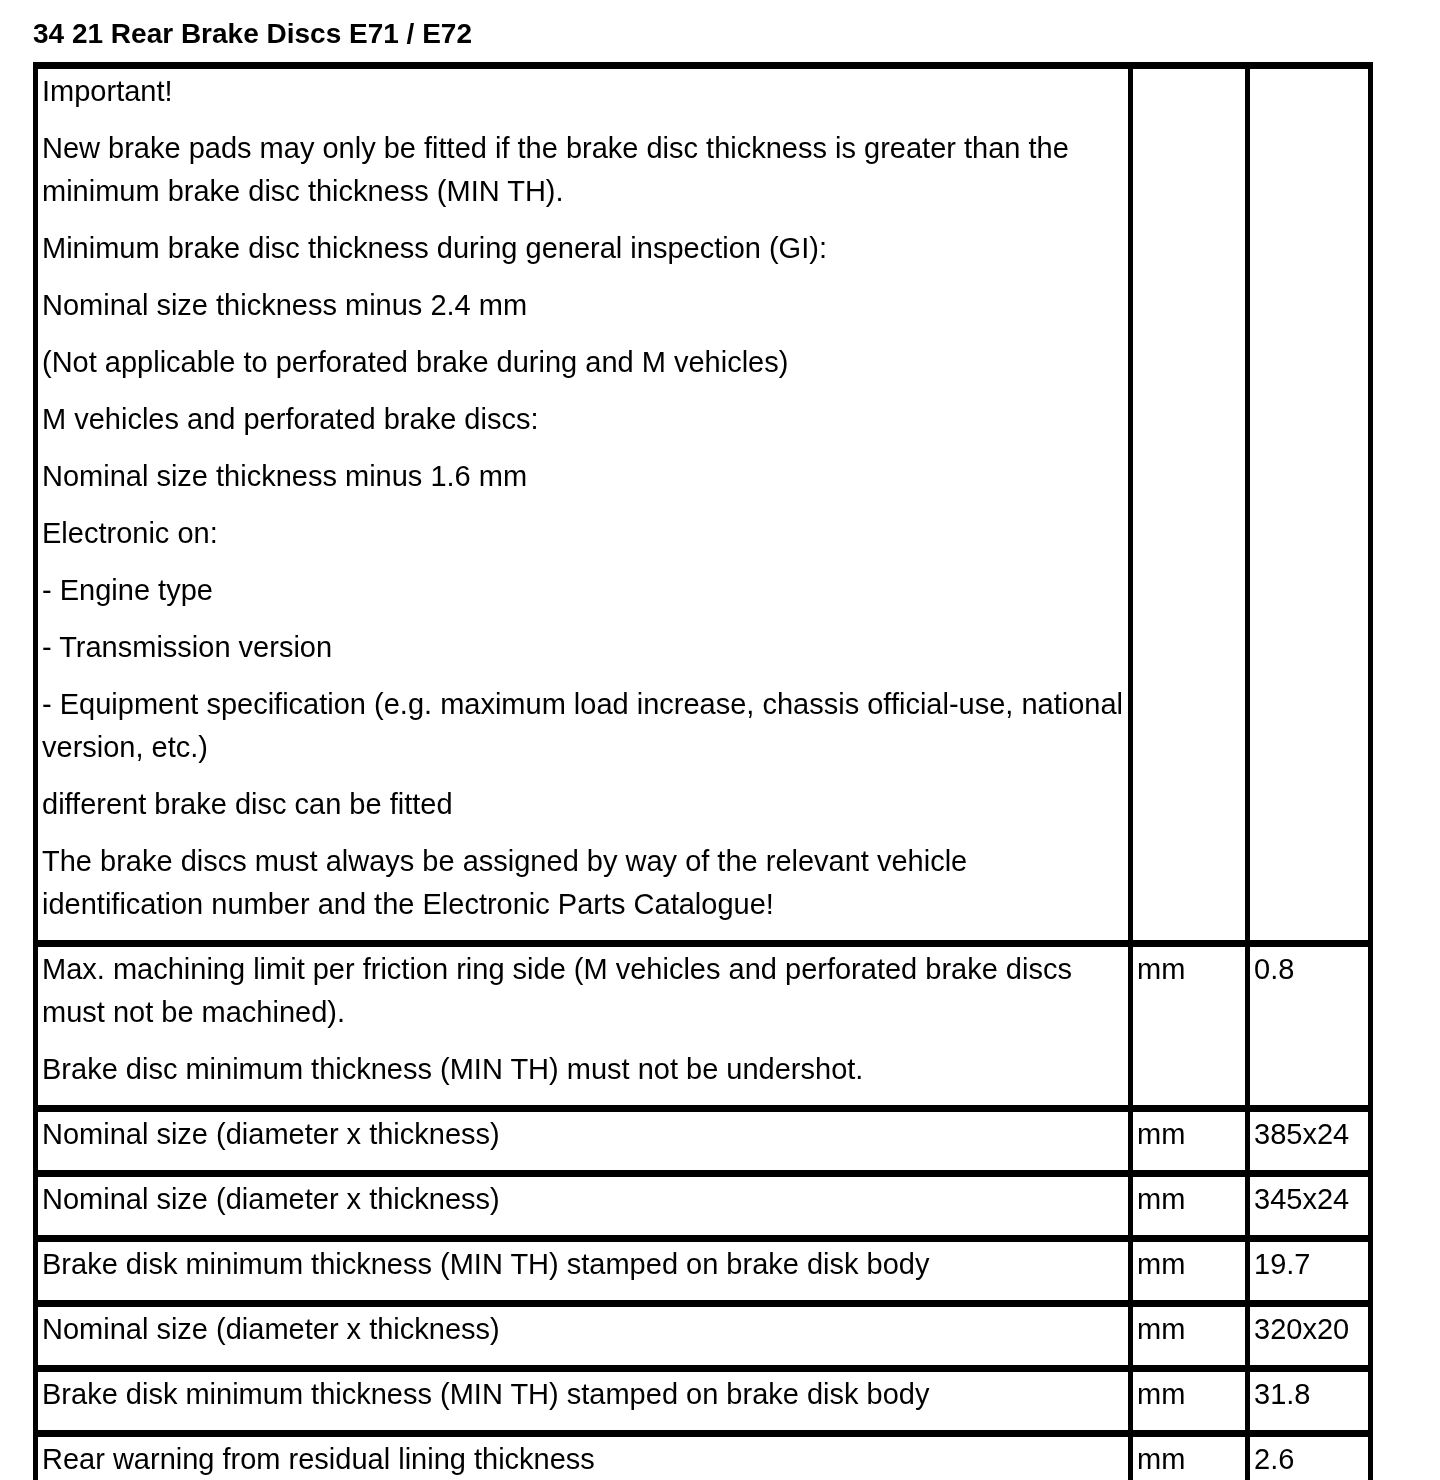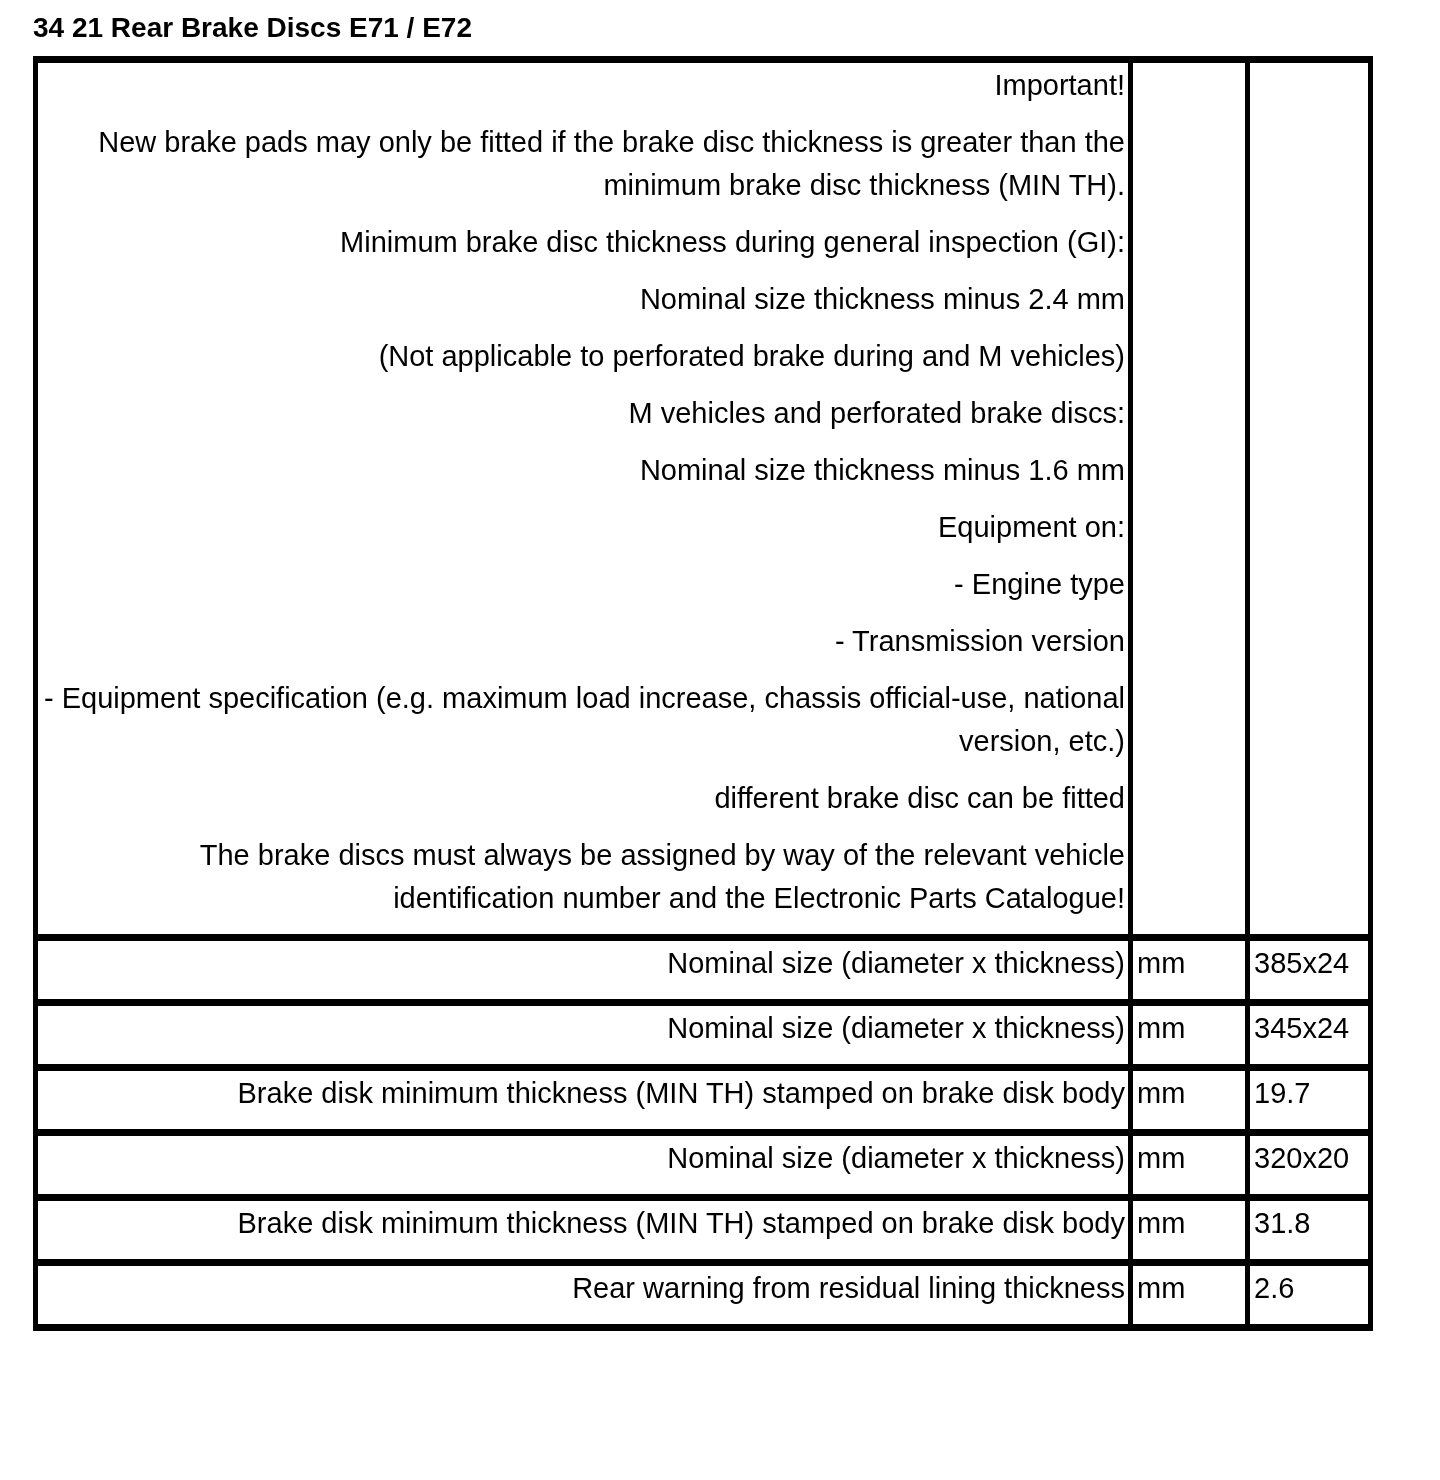--- a/index.html
+++ b/index.html
@@ -14,21 +14,21 @@
     height: 1480px;
     box-sizing: border-box;
     padding: 8px 0 0 33px;
     background: #ffffff;
     overflow: hidden;
   }
   .doc-title {
     font-size: 28px;
     line-height: 32px;
     font-weight: bold;
-    margin: 4px 0 12px 0;
+    margin: 10px 0 12px 0;
   }
   table.spec-table {
     border-collapse: collapse;
     table-layout: fixed;
     width: 1335px;
   }
   table.spec-table td {
     border: 5px solid #000000;
     border-top-width: 7px;
     border-bottom-width: 7px;
@@ -37,21 +37,20 @@
     line-height: 43px;
     padding: 1px 3px 1px 4px;
     overflow: hidden;
   }
   table.spec-table col.c-desc  { width: 1095px; }
   table.spec-table col.c-unit  { width: 117px; }
   table.spec-table col.c-value { width: 123px; }
   td p {
     margin: 0 0 14px 0;
     padding: 0;
-    text-align: right;
   }
   td p:last-child { margin-bottom: 13px; }
   td.intro-cell { padding-top: 4px; padding-bottom: 8px; }
 </style>
 </head>
 <body>
 
 <div class="page">
 
   <h1 class="doc-title">34 21 Rear Brake Discs E71 / E72</h1>
@@ -66,32 +65,40 @@
 
       <tr>
         <td class="intro-cell">
           <p>Important!</p>
           <p>New brake pads may only be fitted if the brake disc thickness is greater than the minimum brake disc thickness (MIN TH).</p>
           <p>Minimum brake disc thickness during general inspection (GI):</p>
           <p>Nominal size thickness minus 2.4 mm</p>
           <p>(Not applicable to perforated brake during and M vehicles)</p>
           <p>M vehicles and perforated brake discs:</p>
           <p>Nominal size thickness minus 1.6 mm</p>
-          <p>Equipment on:</p>
+          <p>Electronic on:</p>
           <p>- Engine type</p>
           <p>- Transmission version</p>
           <p>- Equipment specification (e.g. maximum load increase, chassis official-use, national version, etc.)</p>
           <p>different brake disc can be fitted</p>
           <p>The brake discs must always be assigned by way of the relevant vehicle identification number and the Electronic Parts Catalogue!</p>
         </td>
         <td></td>
         <td></td>
       </tr>
 
 
+      <tr>
+        <td>
+          <p>Max. machining limit per friction ring side (M vehicles and perforated brake discs must not be machined).</p>
+          <p>Brake disc minimum thickness (MIN TH) must not be undershot.</p>
+        </td>
+        <td>mm</td>
+        <td>0.8</td>
+      </tr>
 
       <tr>
         <td>
           <p>Nominal size (diameter x thickness)</p>
         </td>
         <td>mm</td>
         <td>385x24</td>
       </tr>
 
       <tr>

